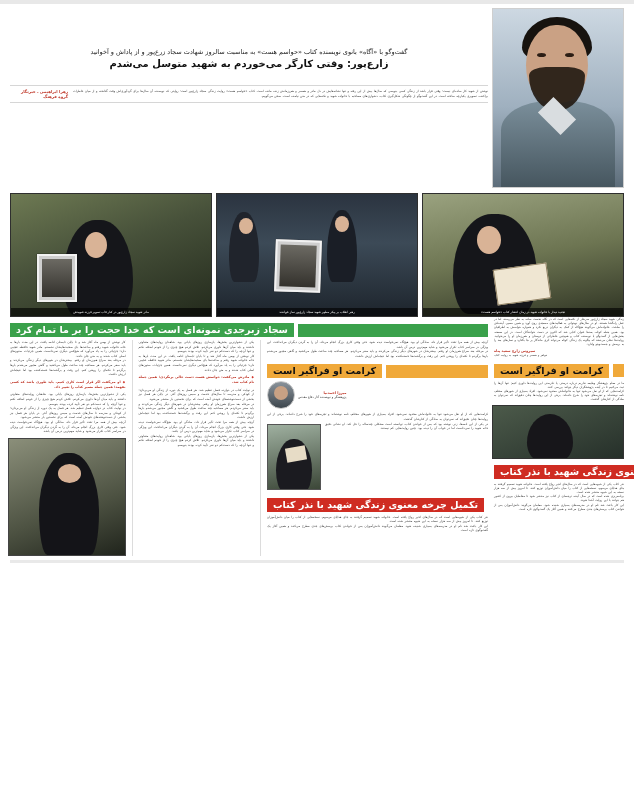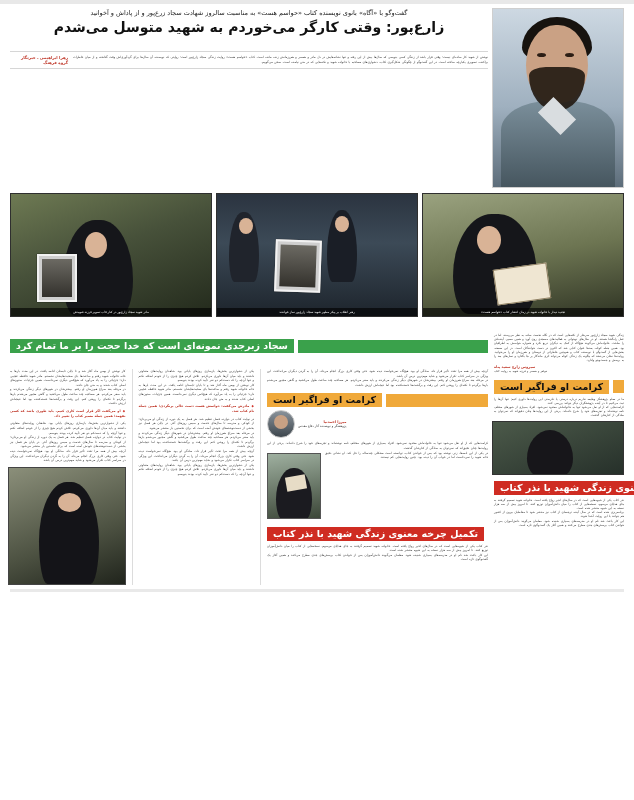--- a/index.html
+++ b/index.html
@@ -49,33 +49,34 @@
     flex: 0 0 130px;
   }
   .masthead-main { flex: 1 1 auto; }
 
   .kicker {
     font-size: 6.5px;
     color: #1d1d1d;
     text-align: center;
     letter-spacing: 0;
     padding: 1px 0 2px 0;
+    margin-top: 39px;
   }
 
   .headline {
     font-size: 25px;
     font-weight: bold;
     color: #d11a0e;
     text-align: center;
     line-height: 1.15;
     margin: 1px 0 3px 0;
     letter-spacing: -0.5px;
   }
   .subhead {
-    font-size: 14px;
+    font-size: 10px;
     color: #111;
     text-align: center;
     margin-bottom: 16px;
     font-weight: bold;
   }
 
   .lead-wrap {
     border-top: 1px solid #d6d6d6;
     border-bottom: 1px solid #d6d6d6;
     padding: 3px 0 3px 0;
@@ -225,21 +226,21 @@
     padding: 1px 6px 2px 6px;
     white-space: nowrap;
   }
   .sec-head.green .bar, .sec-head.green .title { background: #3aa14b; color:#fff; }
   .sec-head.red .bar, .sec-head.red .title { background: #cf2c22; color:#fff; }
 
   .columns {
     display: flex;
     flex-direction: row-reverse;
     gap: 6px;
-    margin-top: 16px;
+    margin-top: 0;
   }
   .col { flex: 1 1 0; }
 
   .rule-v {
     width: 1px;
     background: #dcdcdc;
   }
 
   .pull {
     color: #c0392b;

